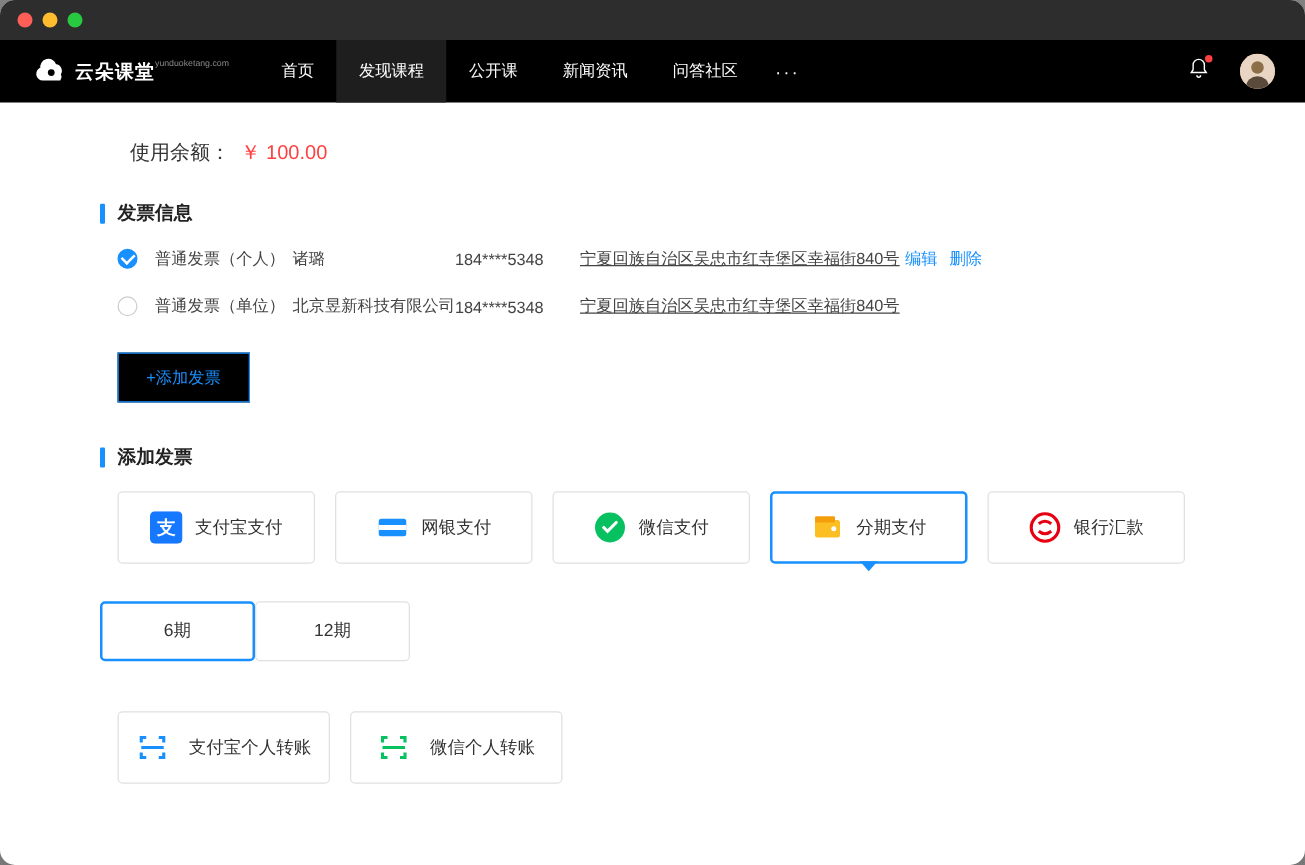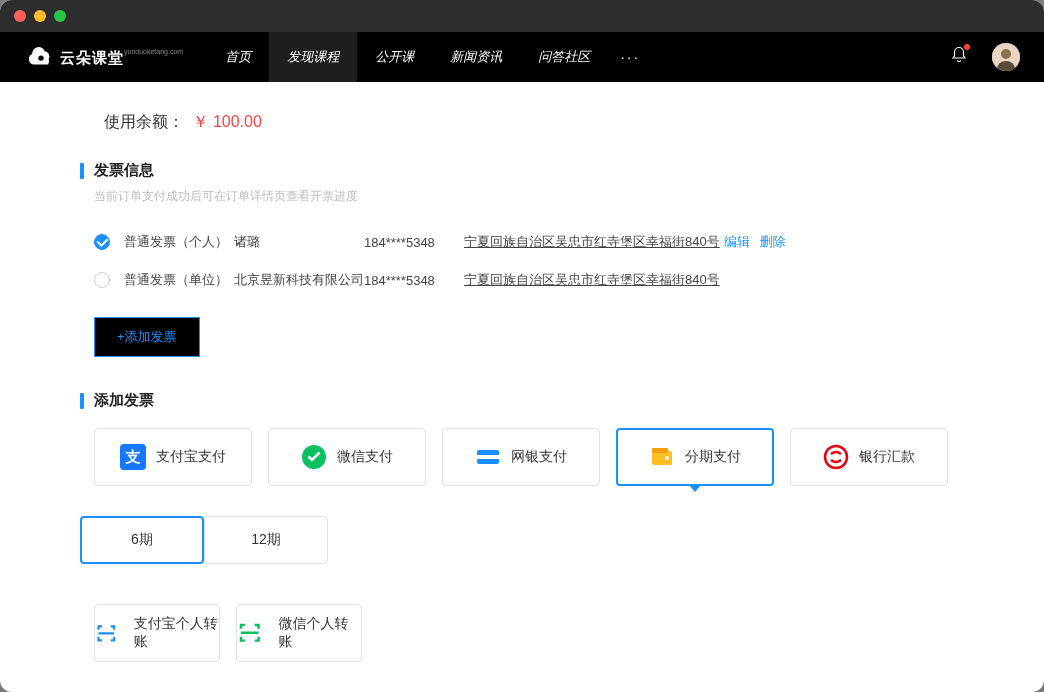--- a/index.html
+++ b/index.html
@@ -54,21 +54,20 @@
     .logo-col { display: flex; flex-direction: row; line-height: 1; }
     .nav-items { display: flex; align-items: center; height: 100%; }
     .nav-item {
       color: #fff;
       font-size: 13px;
       padding: 0 18px;
       height: 100%;
       display: flex;
       align-items: center;
       cursor: pointer;
-      font-style: italic;
     }
     .nav-item.active { background: #1e1e1e; text-align: center; }
     .nav-more { color: #fff; font-size: 14px; padding: 0 12px; letter-spacing: 2px; cursor: pointer; }
     .nav-spacer { flex: 1; }
     .bell { color: #fff; margin-right: 24px; position: relative; cursor: pointer; }
     .bell-dot { position: absolute; top: -2px; right: -2px; width: 6px; height: 6px; border-radius: 50%; background: #ff4040; }
     .avatar { width: 28px; height: 28px; border-radius: 50%; background: linear-gradient(135deg,#d4a574,#8b6f47); cursor: pointer; overflow: hidden; }
     .avatar svg { width: 100%; height: 100%; }
 
     .content {
@@ -210,31 +209,32 @@
     }
     .inst-card.selected { border: 2px solid #1890ff; }
 
     .transfer-row {
       display: flex;
       gap: 16px;
       margin-top: 40px;
       margin-left: 14px;
     }
     .transfer-card {
-      width: 126px;
+      width: 170px;
       height: 58px;
       border: 1px solid #e0e0e0;
       border-radius: 4px;
       display: flex;
       align-items: center;
       justify-content: center;
       gap: 16px;
       cursor: pointer;
       font-size: 14px;
       color: #333;
+      text-align: center;
     }
   </style>
 </head>
 <body>
 
 <div class="window">
   <div class="titlebar">
     <div class="tb-dot tb-red"></div>
     <div class="tb-dot tb-yellow"></div>
     <div class="tb-dot tb-green"></div>
@@ -282,21 +282,20 @@
 
     <div class="balance-row">
       <span>使用余额：</span>
       <span class="balance-amount">￥ 100.00</span>
     </div>
 
     <div class="section-title">
       <span class="section-bar"></span>
       <span>发票信息</span>
     </div>
-    <div class="section-hint">当前订单支付成功后可在订单详情页查看开票进度</div>
 
     <div class="invoice-row">
       <span class="radio checked"></span>
       <span class="inv-type">普通发票（个人）</span>
       <span class="inv-name">诸璐</span>
       <span class="inv-phone">184****5348</span>
       <span class="inv-addr">宁夏回族自治区吴忠市红寺堡区幸福街840号</span>
       <span class="inv-actions">
         <span>编辑</span>
         <span>删除</span>
@@ -325,34 +324,34 @@
             <svg viewBox="0 0 26 26">
                 <rect width="26" height="26" rx="4" fill="#1677ff"></rect>
                 <text x="13" y="18" text-anchor="middle" font-size="15" fill="#fff" font-weight="bold">支</text>
               </svg>
           </span>
           <span>支付宝支付</span>
         </div>
         <div class="pay-card">
           <span class="pay-icon">
             <svg viewBox="0 0 26 26">
+                <rect x="2" y="6" width="22" height="14" rx="2" fill="#1890ff"></rect>
+                <rect x="2" y="11" width="22" height="4" fill="#fff"></rect>
+              </svg>
+          </span>
+          <span>网银支付</span>
+        </div>
+        <div class="pay-card">
+          <span class="pay-icon">
+            <svg viewBox="0 0 26 26">
                 <circle cx="13" cy="13" r="12" fill="#07c160"></circle>
                 <path d="M8 13l3 3 7-7" stroke="#fff" stroke-width="2.5" fill="none" stroke-linecap="round"></path>
               </svg>
           </span>
           <span>微信支付</span>
-        </div>
-        <div class="pay-card">
-          <span class="pay-icon">
-            <svg viewBox="0 0 26 26">
-                <rect x="2" y="6" width="22" height="14" rx="2" fill="#1890ff"></rect>
-                <rect x="2" y="11" width="22" height="4" fill="#fff"></rect>
-              </svg>
-          </span>
-          <span>网银支付</span>
         </div>
         <div class="pay-card selected">
           <span class="pay-icon">
             <svg viewBox="0 0 26 26">
                 <rect x="3" y="7" width="20" height="14" rx="2" fill="#fbbf24"></rect>
                 <rect x="3" y="4" width="16" height="5" rx="1" fill="#f59e0b"></rect>
                 <circle cx="18" cy="14" r="2" fill="#fff"></circle>
               </svg>
           </span>
           <span>分期支付</span>

